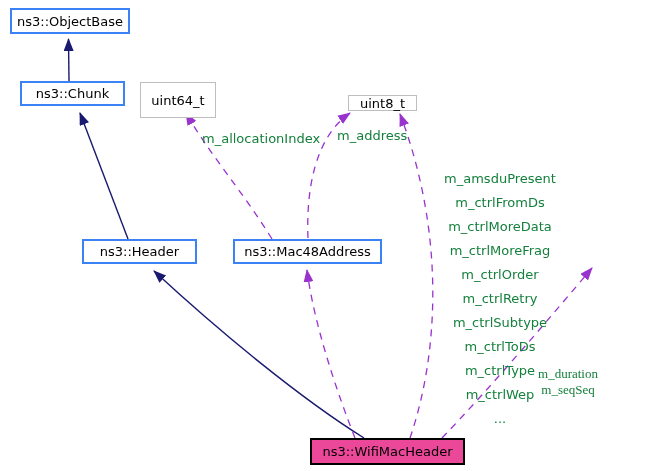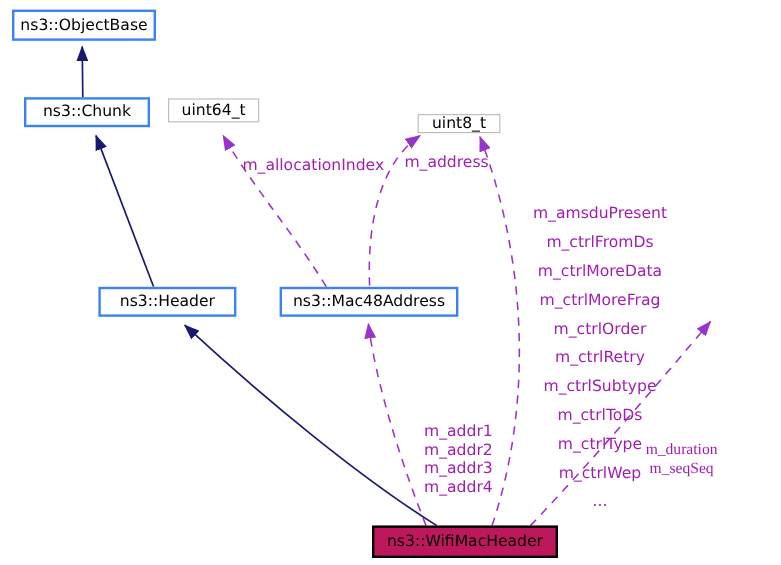--- a/index.html
+++ b/index.html
@@ -22,25 +22,25 @@
     display: flex;
     align-items: center;
     justify-content: center;
     font-size: 13px;
     color: #000000;
     background: #ffffff;
     white-space: nowrap;
   }
   .node.class-node { border: 2px solid #3b82f6; }
   .node.plain-node { border: 1px solid #bebebe; }
-  .node.current-node { border: 2px solid #000000; background: #be185d; }
+  .node.current-node { border: 2px solid #000000; background: #ec4899; }
   .edge-label {
     position: absolute;
     font-size: 13px;
-    color: #a21caf;
+    color: #15803d;
     white-space: nowrap;
   }
   .edge-label.multi {
     white-space: pre-line;
     text-align: center;
     line-height: 24px;
   }
 </style>
 </head>
 <body>
@@ -65,21 +65,21 @@
     <path d="M308,238 C306,190 315,137 350,113" fill="none" stroke="#9a32cd" stroke-width="1.3" stroke-dasharray="7,6" marker-end="url(#arrow-purple)"></path>
     <path d="M410,438 C440,350 444,230 400,114" fill="none" stroke="#9a32cd" stroke-width="1.3" stroke-dasharray="7,6" marker-end="url(#arrow-purple)"></path>
     <path d="M355,438 C338,395 314,325 307,270" fill="none" stroke="#9a32cd" stroke-width="1.3" stroke-dasharray="7,6" marker-end="url(#arrow-purple)"></path>
     <path d="M442,438 C490,388 548,320 592,268" fill="none" stroke="#9a32cd" stroke-width="1.3" stroke-dasharray="7,6" marker-end="url(#arrow-purple)"></path>
   </svg>
 
   <div class="node class-node" style="left:10px; top:8px; width:120px; height:26px;">ns3::ObjectBase</div>
 
   <div class="node class-node" style="left:20px; top:81px; width:105px; height:25px;">ns3::Chunk</div>
 
-  <div class="node plain-node" style="left:140px; top:82px; width:76px; height:20px;">uint64_t</div>
+  <div class="node plain-node" style="left:140px; top:82px; width:76px; height:36px;">uint64_t</div>
 
   <div class="node plain-node" style="left:348px; top:95px; width:69px; height:16px;">uint8_t</div>
 
   <div class="node class-node" style="left:82px; top:239px; width:115px; height:25px;">ns3::Header</div>
 
   <div class="node class-node" style="left:233px; top:239px; width:149px; height:25px;">ns3::Mac48Address</div>
 
 
   <div class="node current-node" style="left:310px; top:438px; width:155px; height:27px;">ns3::WifiMacHeader</div>
 
@@ -92,21 +92,17 @@
 m_ctrlMoreData
 m_ctrlMoreFrag
 m_ctrlOrder
 m_ctrlRetry
 m_ctrlSubtype
 m_ctrlToDs
 m_ctrlType
 m_ctrlWep
 ...</div>
 
-  <div class="edge-label multi" style="left:342px; top:352px; width:80px; line-height:15.5px;">m_addr1
-m_addr2
-m_addr3
-m_addr4</div>
 
   <div class="edge-label multi" style="left:518px; top:366px; width:100px; line-height:15.5px;font-family:Liberation Serif, serif;">m_duration
 m_seqSeq</div>
 
 </div>
 
 </body></html>

